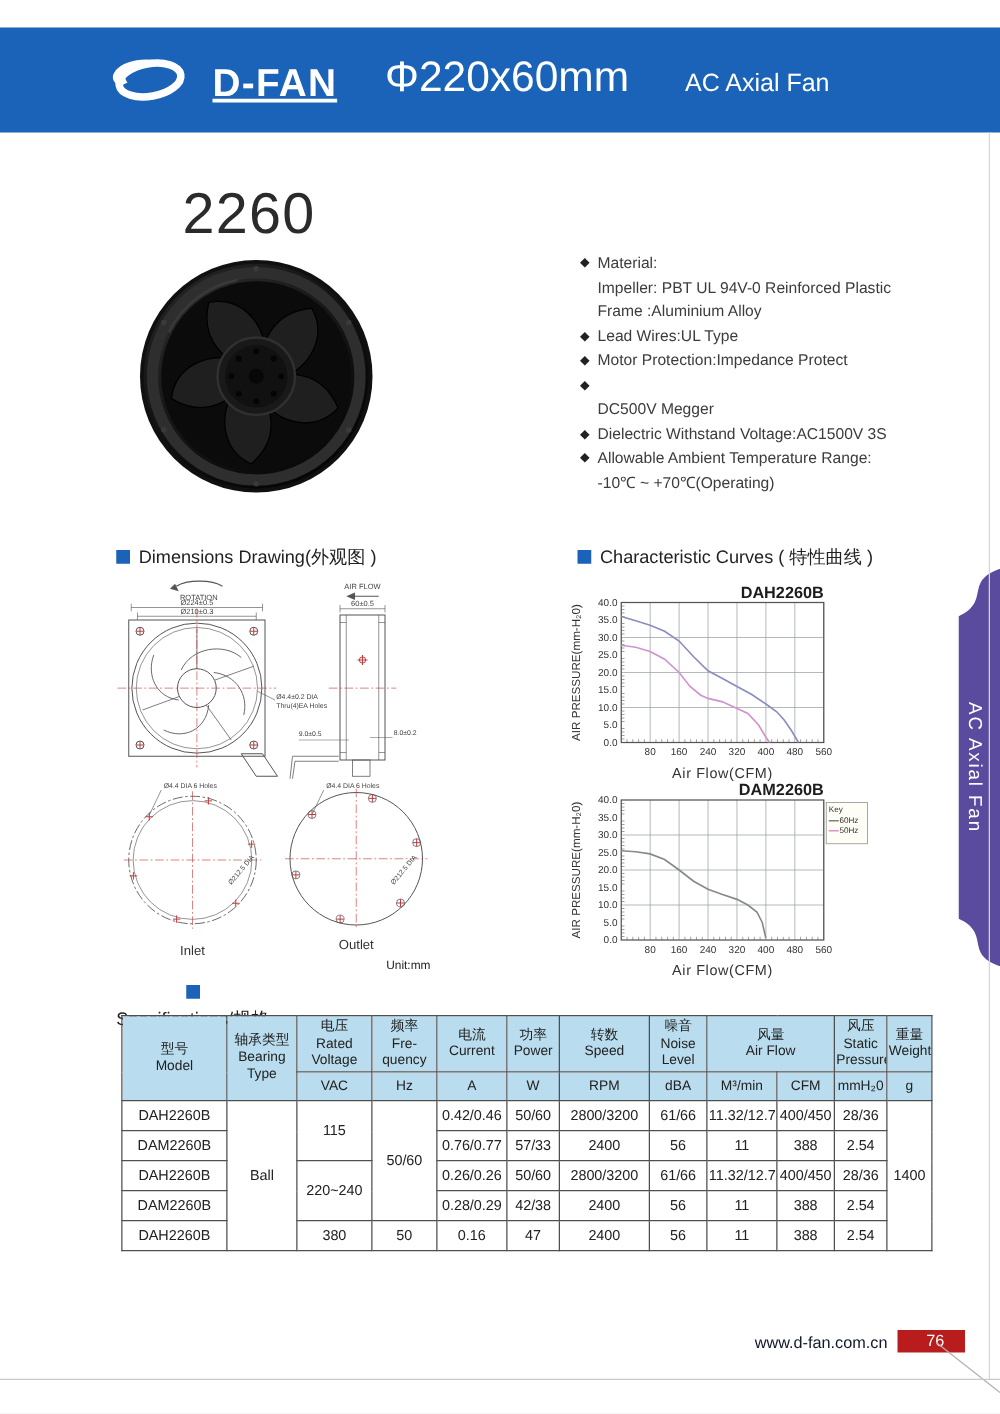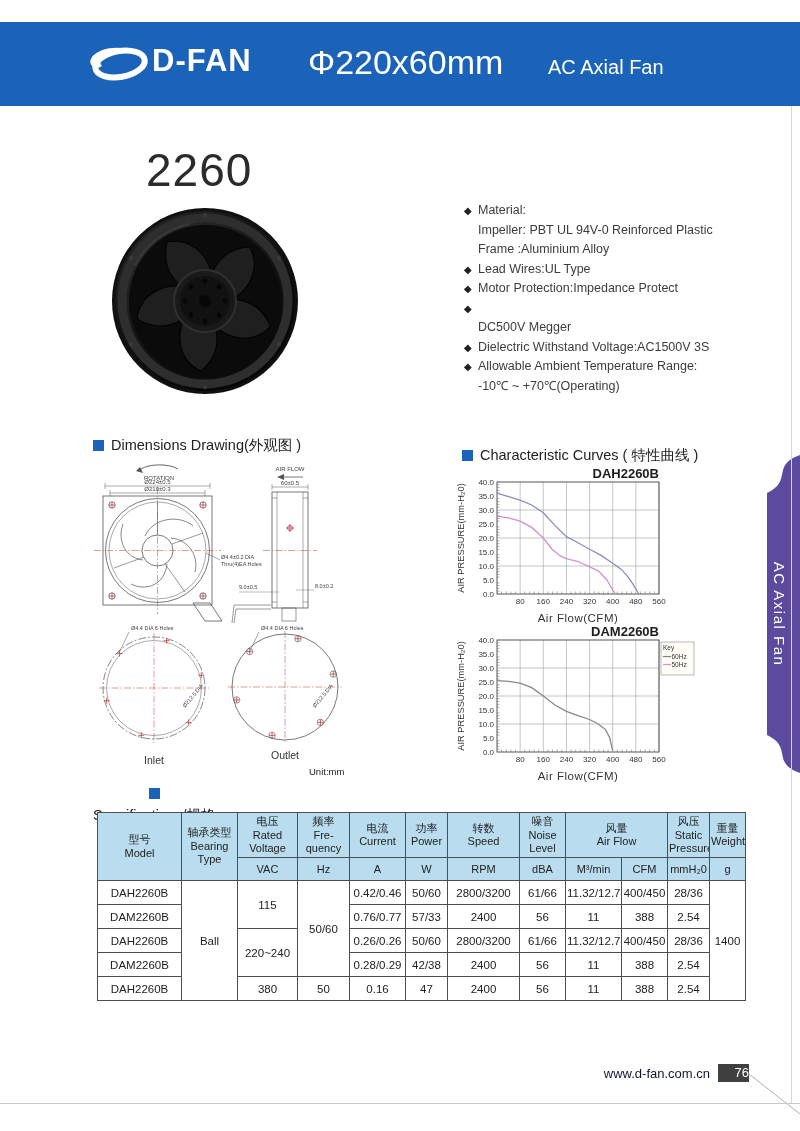--- a/index.html
+++ b/index.html
@@ -1,38 +1,38 @@
 <!DOCTYPE html>
 <html><head>
 <meta charset="utf-8">
 <style>
   html,body{margin:0;padding:0;background:#e9e9e9;}
   .page{position:relative;width:800px;height:1131px;background:#fff;margin:0 auto;
         font-family:"Liberation Sans",sans-serif;overflow:hidden;}
   
   .header-band{position:absolute;top:22px;left:0;width:800px;height:84px;background:#1a63b8;color:#fff;}
-  .logo{position:absolute;left:86px;top:21px;display:flex;align-items:flex-start;gap:2px;}
+  .logo{position:absolute;left:86px;top:21px;display:flex;align-items:flex-end;gap:20px;text-decoration:underline;}
   .brand{font-size:31px;font-weight:bold;letter-spacing:1px;}
   .size-title{position:absolute;left:308px;top:21px;font-size:34px;font-weight:normal;}
   .category{position:absolute;left:548px;top:34px;font-size:20px;}
   
   .model-title{position:absolute;left:146px;top:143px;font-size:46px;color:#2b2b2b;letter-spacing:1px;}
   .fan-photo{position:absolute;left:110px;top:206px;width:190px;height:190px;}
   
   .gs-bar{position:absolute;left:464px;top:169px;width:313px;height:24px;background:#1a63b8;color:#fff;
           font-size:13.5px;line-height:24px;padding-left:10px;box-sizing:border-box;}
   .gs-list{position:absolute;left:464px;top:201px;width:330px;font-size:12.5px;color:#3c3c3c;line-height:19.5px;}
   .gs-line{display:flex;}
   .gs-line .blt{width:14px;font-size:10px;line-height:19.5px;color:#222;}
   .gs-line.ind{padding-left:14px;}
   
   .sec-head{position:absolute;font-size:14.5px;color:#222;display:flex;align-items:center;gap:7px;}
   .sec-head .sq{width:11px;height:11px;background:#1a63b8;flex:0 0 auto;}
   #sec-dims{left:93px;top:436px;}
-  #sec-curves{left:462px;top:436px;margin-top:10px;}
+  #sec-curves{left:462px;top:436px;}
   #sec-specs{left:93px;top:788px;flex-direction:column;}
   .dims-svg{position:absolute;left:93px;top:456px;}
   .chart{position:absolute;}
   #chart-0{left:455px;top:466px;}
   #chart-1{left:455px;top:624px;}
   svg{font-family:"Liberation Sans",sans-serif;}
   
   .side-tab{position:absolute;right:0;top:455px;width:47px;height:318px;}
   .side-tab-label{position:absolute;top:50%;left:56%;transform:translate(-50%,-50%);
     writing-mode:vertical-rl;color:#fff;font-size:15px;letter-spacing:1.5px;white-space:nowrap;}
@@ -43,22 +43,22 @@
   .spec-table th,.spec-table td{border:1px solid #4f4f4f;text-align:center;vertical-align:middle;
               padding:1px 1px;overflow:hidden;}
   .spec-table th{background:#b9ddee;font-weight:normal;}
   .spec-table thead tr:first-child th{height:42px;}
   .spec-table thead tr:last-child th{height:20px;}
   .spec-table tbody td{height:21px;font-size:11.5px;background:#fff;}
   .cnl{font-size:11px;line-height:1.25;}
   .enl{font-size:11px;line-height:1.2;}
   
   .site-url{position:absolute;left:540px;top:1066px;width:170px;text-align:right;font-size:13px;color:#0f172a;}
-  .page-box{position:absolute;left:718px;top:1064px;width:31px;height:18px;background:#404040;color:#fff;
-            font-size:13px;text-align:right;line-height:18px;}
+  .page-box{position:absolute;left:718px;top:1064px;width:31px;height:18px;background:#b91c1c;color:#fff;
+            font-size:13px;text-align:left;line-height:18px;padding-left:23px;}
   .corner-svg{position:absolute;left:748px;top:1066px;width:52px;height:50px;}
   .bottom-line{position:absolute;left:0;top:1103px;width:800px;height:1px;background:#c9c9c9;}
 </style>
 </head>
 <body>
 
 <div class="page">
 
   <div class="header-band">
     <div class="logo">

